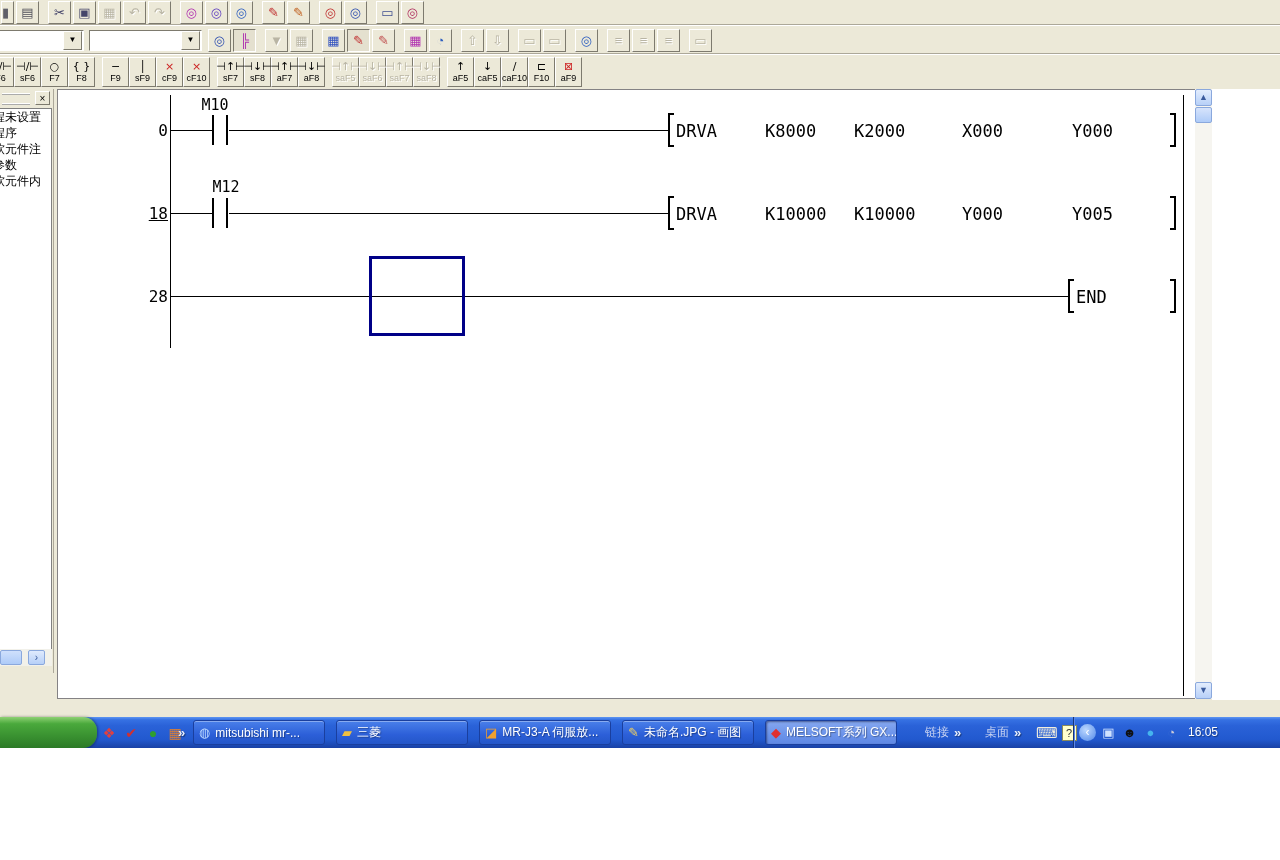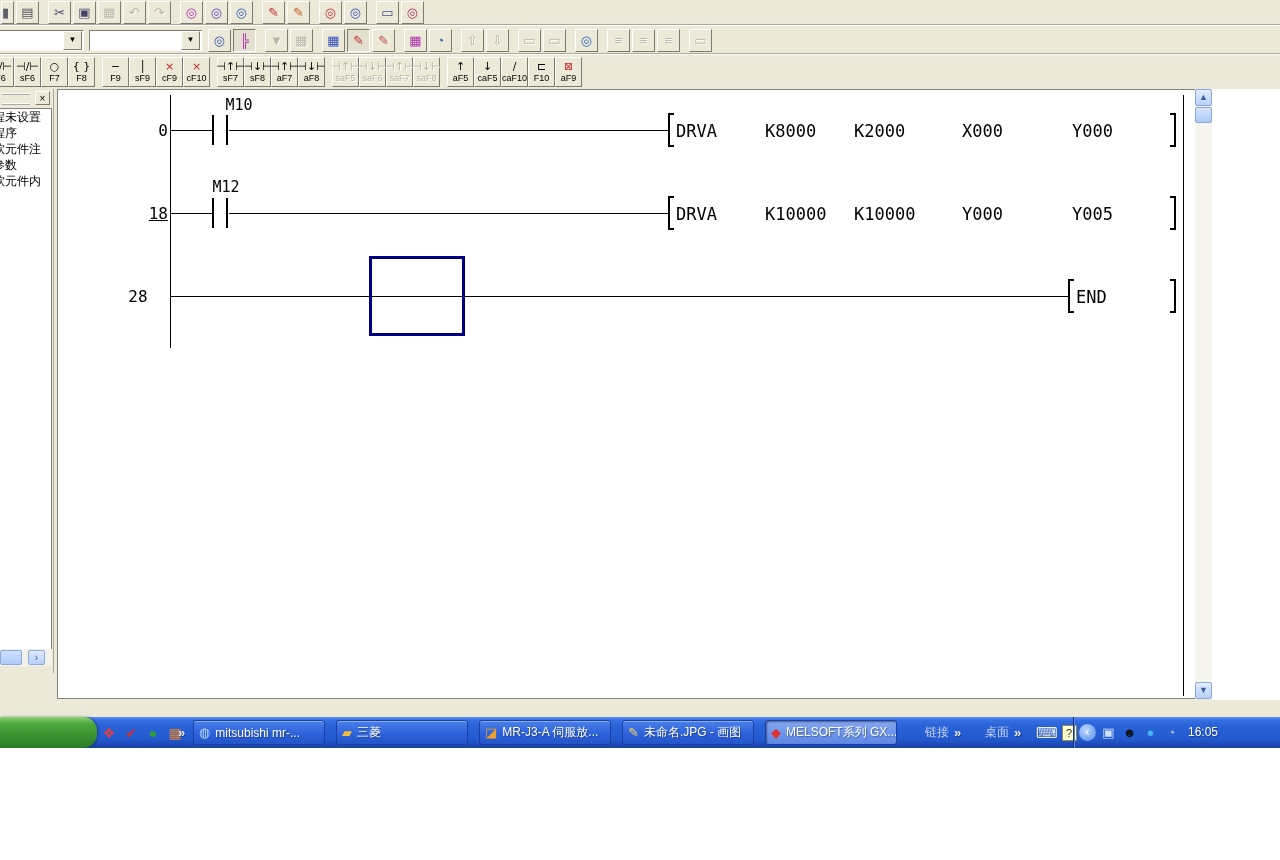--- a/index.html
+++ b/index.html
@@ -361,21 +361,21 @@
           <button class="hbtn">›</button>
         </div>
       </div>
 
       <div class="editor">
 
         <div class="vline" style="left:112px;top:5px;height:253px;"></div>
         <div class="vline" style="left:1125px;top:5px;height:601px;"></div>
 
         <div class="step" style="left:50px;top:31px;">0</div>
-        <div class="mlabel" style="left:158px;top:6px;">M10</div>
+        <div class="mlabel" style="left:134px;top:6px;">M10</div>
         <div class="hline" style="left:112px;top:40px;width:43px;"></div>
         <div class="tick" style="left:154px;top:25px;"></div>
         <div class="tick" style="left:168px;top:25px;"></div>
         <div class="hline" style="left:171px;top:40px;width:439px;"></div>
         <div class="brl" style="left:610px;top:23px;"></div>
         <span class="ltext mn" style="top:31px;">DRVA</span>
         <span class="ltext op-a" style="top:31px;">K8000</span>
         <span class="ltext op-b" style="top:31px;">K2000</span>
         <span class="ltext op-c" style="top:31px;">X000</span>
         <span class="ltext op-d" style="top:31px;">Y000</span>
@@ -388,21 +388,21 @@
         <div class="tick" style="left:168px;top:108px;"></div>
         <div class="hline" style="left:171px;top:123px;width:439px;"></div>
         <div class="brl" style="left:610px;top:106px;"></div>
         <span class="ltext mn" style="top:114px;">DRVA</span>
         <span class="ltext op-a" style="top:114px;">K10000</span>
         <span class="ltext op-b" style="top:114px;">K10000</span>
         <span class="ltext op-c" style="top:114px;">Y000</span>
         <span class="ltext op-d" style="top:114px;">Y005</span>
         <div class="brr" style="left:1112px;top:106px;"></div>
 
-        <div class="step" style="left:50px;top:197px;text-align:center;">28</div>
+        <div class="step" style="left:50px;top:197px;">28</div>
         <div class="hline" style="left:112px;top:206px;width:898px;"></div>
         <div class="selbox"></div>
         <div class="brl" style="left:1010px;top:189px;"></div>
         <span class="ltext" style="left:1018px;top:197px;">END</span>
         <div class="brr" style="left:1112px;top:189px;"></div>
       </div>
 
       <div class="vscroll">
         <button class="vbtn" style="top:0;">▲</button>
         <div class="vthumb"></div>

